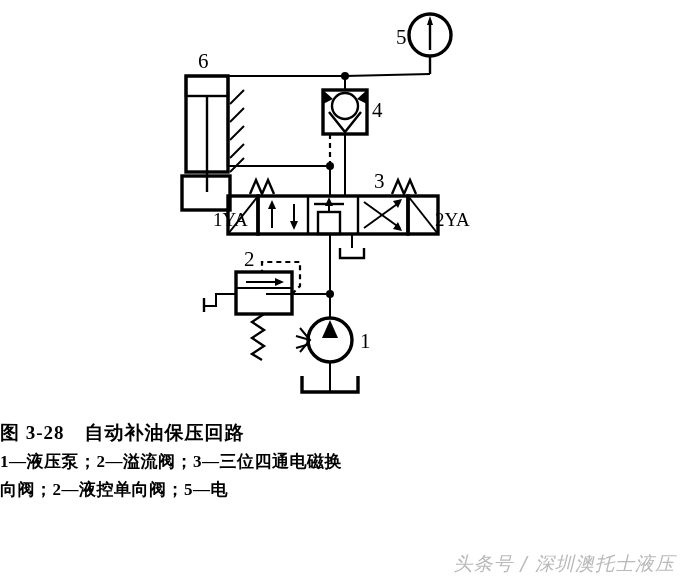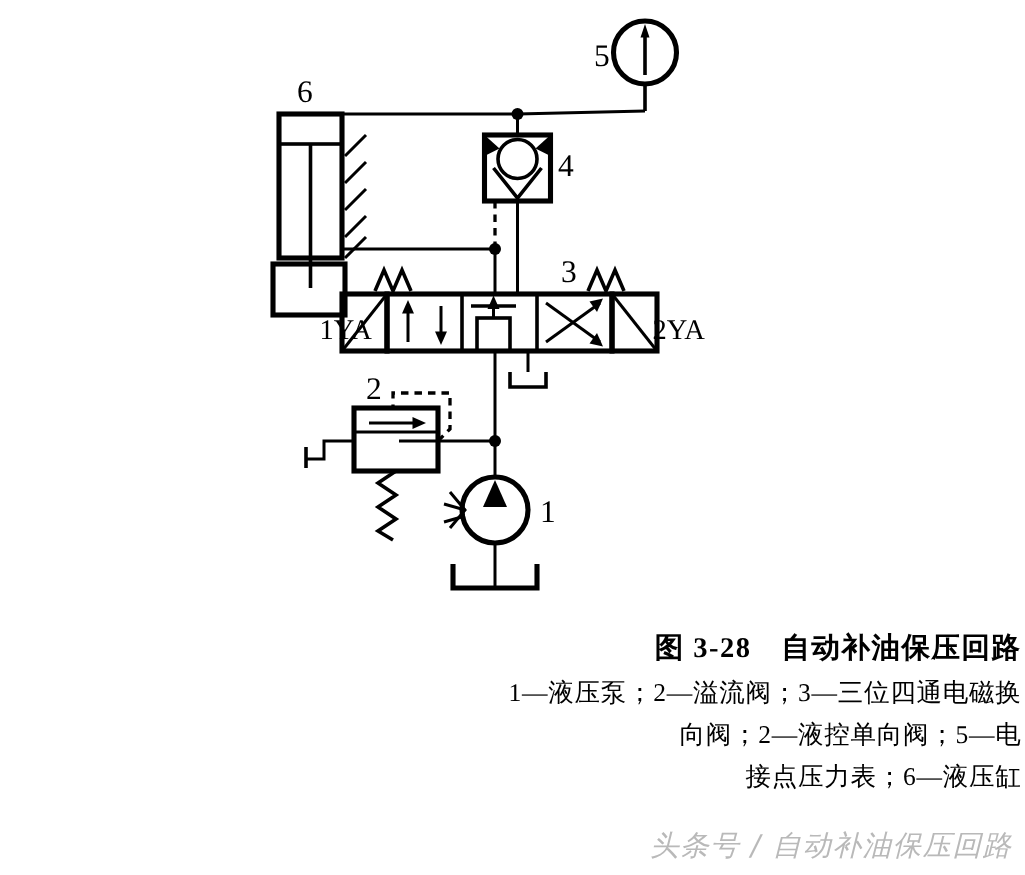--- a/index.html
+++ b/index.html
@@ -28,32 +28,32 @@
     top: 0;
     width: 683px;
     height: 420px;
     display: block;
   }
   .caption-block {
     position: absolute;
     left: 0;
     top: 418px;
     width: 681px;
-    text-align: right;
+    text-align: left;
   }
   .caption-title {
     font-size: 19px;
     font-weight: bold;
     letter-spacing: 1px;
     line-height: 30px;
     white-space: pre;
   }
   .caption-line {
     font-size: 17px;
-    font-weight: normal;
+    font-weight: bold;
     line-height: 28px;
     letter-spacing: 0.5px;
     white-space: pre;
   }
   .watermark {
     position: absolute;
     right: 8px;
     bottom: 6px;
     font-size: 19px;
     color: #b9b9b9;
@@ -262,18 +262,17 @@
     <g>
       <path d="M 302 376 L 302 392 L 358 392 L 358 376" class="stroke-thick"></path>
     </g>
 
   </svg>
 
   <div class="caption-block">
     <div class="caption-title">图 3-28　自动补油保压回路</div>
     <div class="caption-line">1—液压泵；2—溢流阀；3—三位四通电磁换</div>
     <div class="caption-line">向阀；2—液控单向阀；5—电</div>
-    <div class="caption-line">接点压力表；6—液压缸</div>
   </div>
 
-  <div class="watermark">头条号 / 自动补油保压回路</div>
+  <div class="watermark">头条号 / 深圳澳托士液压</div>
 
 </div>
 
 </body></html>

